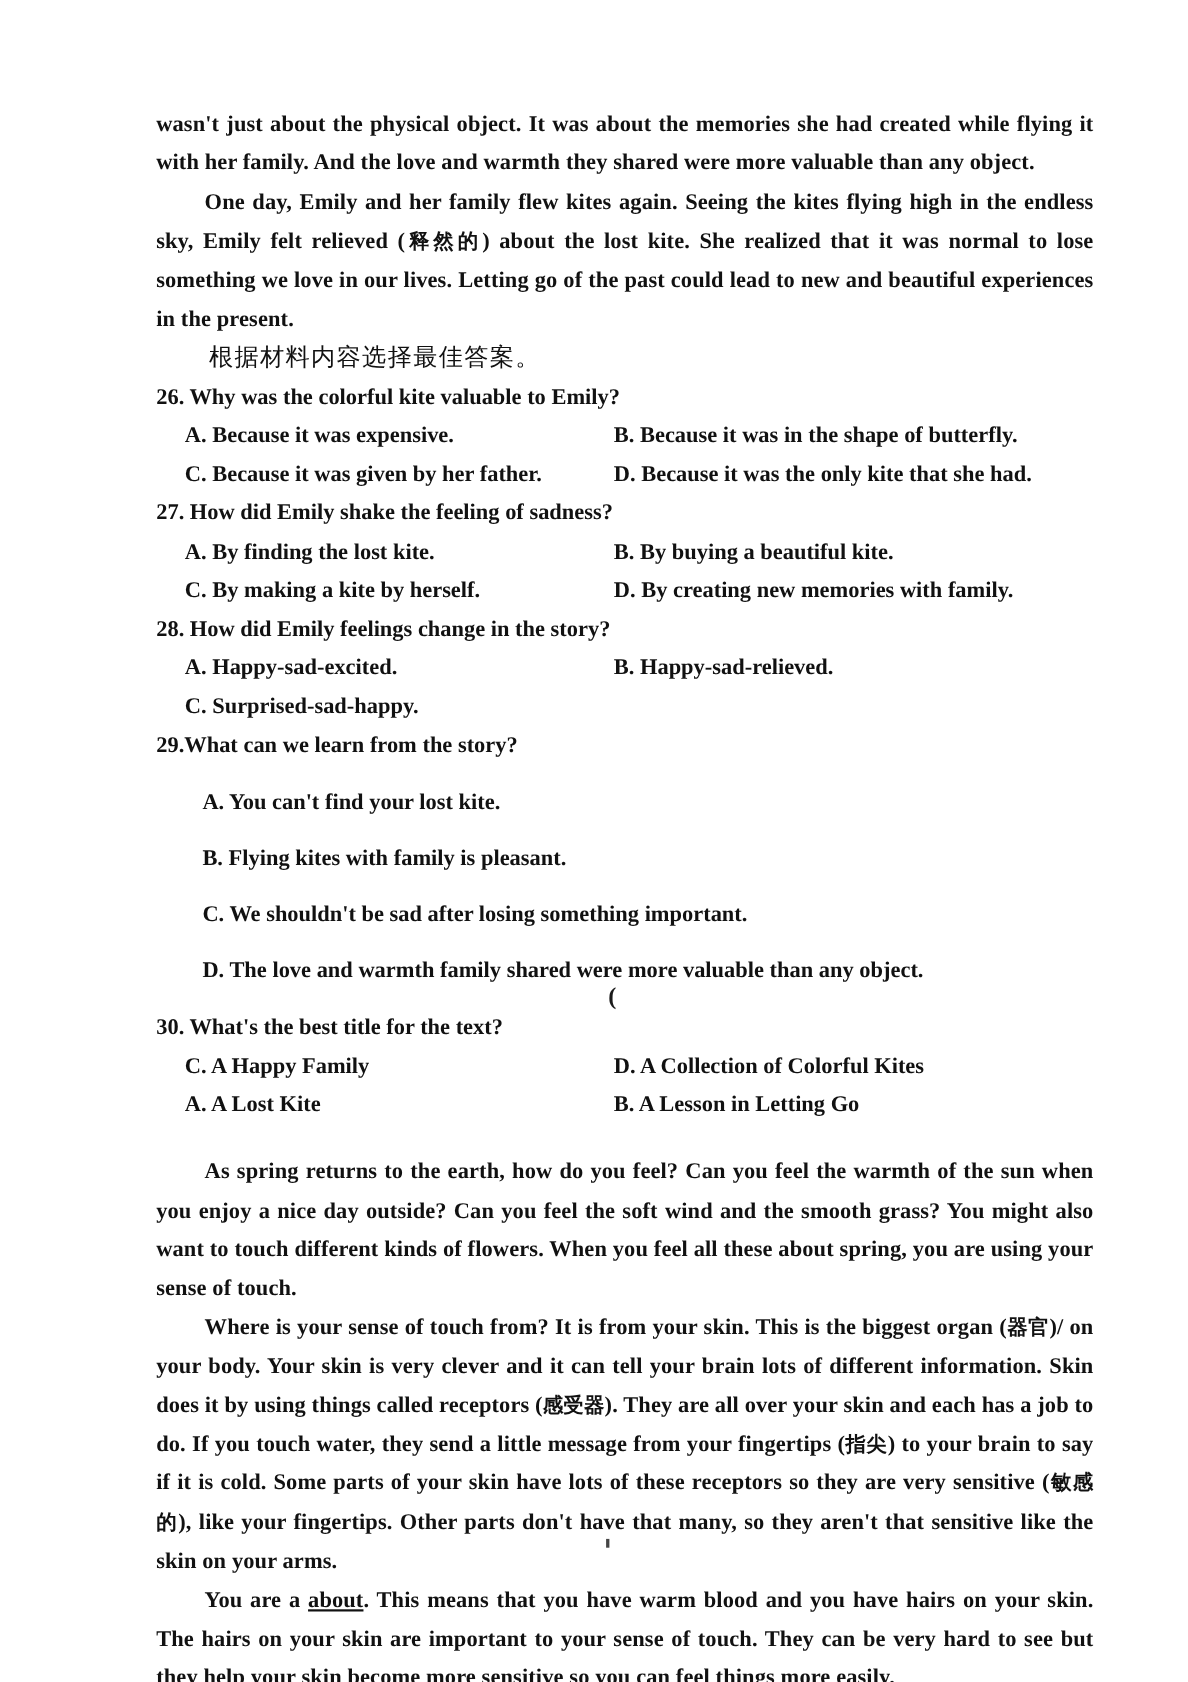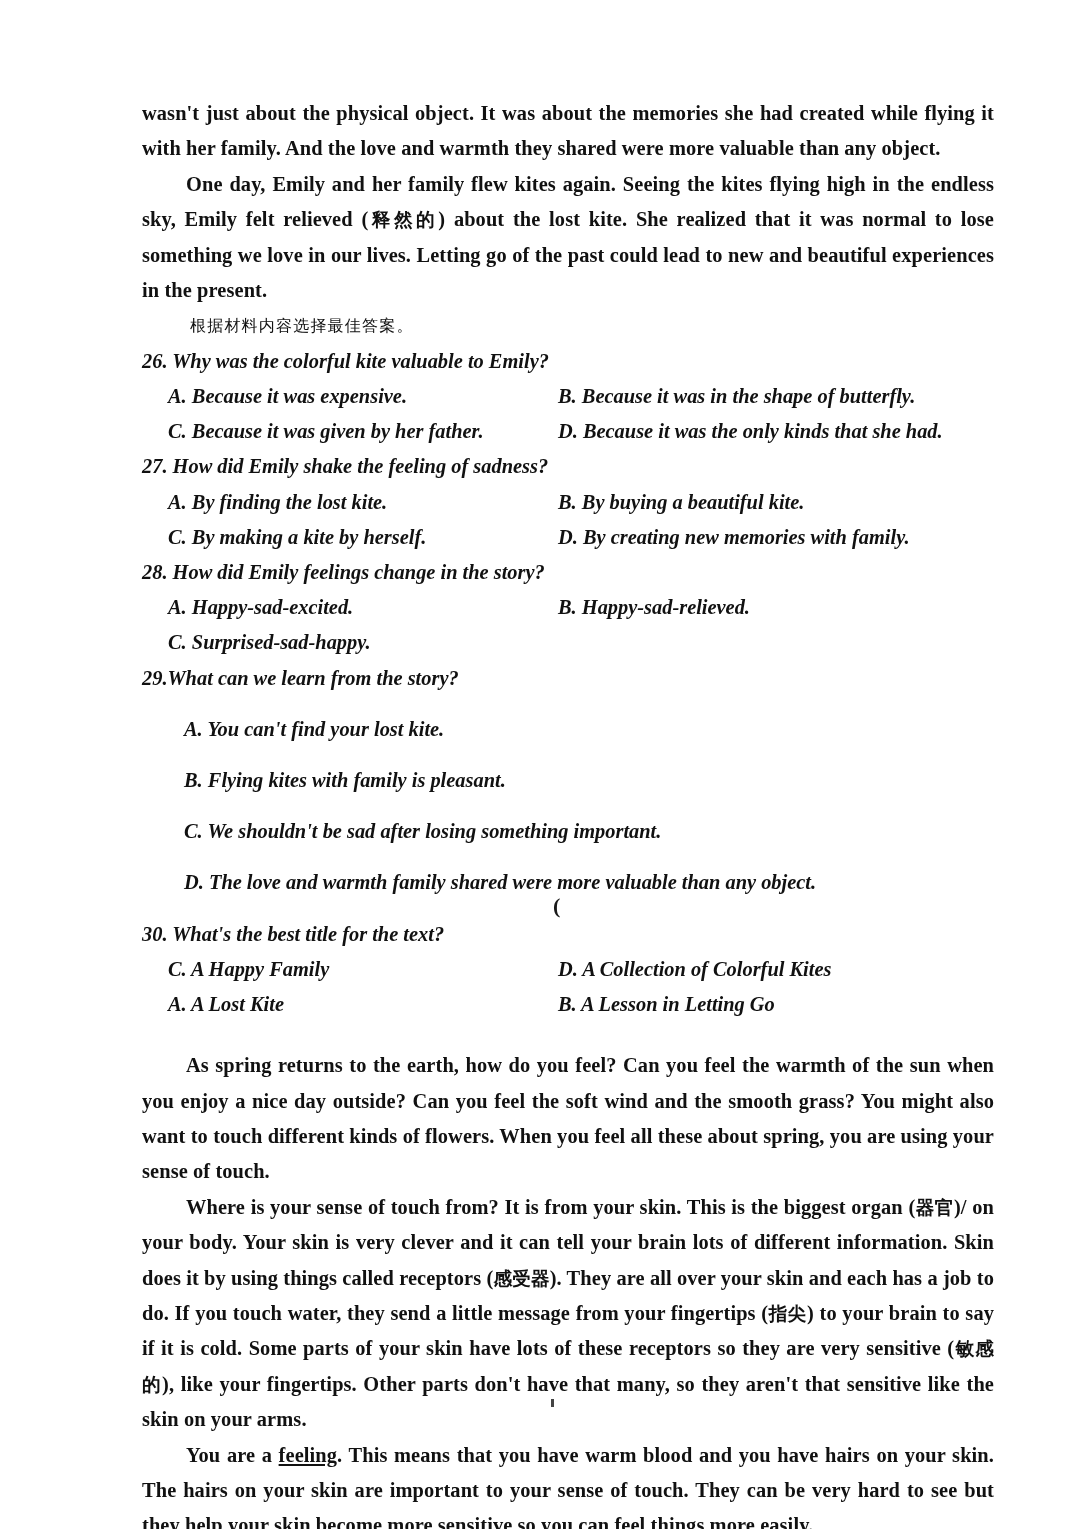--- a/index.html
+++ b/index.html
@@ -44,29 +44,29 @@
   .cn {
     font-family: "DejaVu Sans", "Liberation Sans", sans-serif;
     font-weight: 700;
     font-size: 18.6px;
   }
   .ul { text-decoration: underline; }
 
   
   .cn-instruction {
     font-family: "DejaVu Sans", "Liberation Sans", sans-serif;
-    font-size: 16px;
+    font-size: 22px;
     line-height: 35.4px;
     text-indent: 48px;
     letter-spacing: 1.2px;
     margin: 0;
   }
 
   
-  .q-block { margin: 0; font-style: italic; }
+  .q-block { margin: 0; }
   .q-stem {
     font-size: 20.4px;
     line-height: 35.2px;
     font-weight: 600;
     margin: 0;
     white-space: pre;
   }
   .opt-row {
     position: relative;
     height: 35.2px;
@@ -123,21 +123,21 @@
     <p class="cn-instruction">根据材料内容选择最佳答案。</p>
 
     <div class="q-block">
       <p class="q-stem">26. Why was the colorful kite valuable to Emily?</p>
       <div class="opt-row">
         <span class="opt colA">A. Because it was expensive.</span>
         <span class="opt colB">B. Because it was in the shape of butterfly.</span>
       </div>
       <div class="opt-row">
         <span class="opt colA">C. Because it was given by her father.</span>
-        <span class="opt colB">D. Because it was the only kinds that she had.</span>
+        <span class="opt colB">D. Because it was the only kite that she had.</span>
       </div>
     </div>
 
     <div class="q-block">
       <p class="q-stem">27. How did Emily shake the feeling of sadness?</p>
       <div class="opt-row">
         <span class="opt colA">A. By finding the lost kite.</span>
         <span class="opt colB">B. By buying a beautiful kite.</span>
       </div>
       <div class="opt-row">
@@ -176,21 +176,21 @@
         <span class="opt colB">B. A Lesson in Letting Go</span>
       </div>
     </div>
 
     <div class="spacer-lg"></div>
 
     <p class="para indent">As spring returns to the earth, how do you feel? Can you feel the warmth of the sun when you enjoy a nice day outside? Can you feel the soft wind and the smooth grass? You might also want to touch different kinds of flowers. When you feel all these about spring, you are using your sense of touch.</p>
 
     <p class="para indent"><span>Where is your sense of touch from? It is from your skin. This is the biggest organ (</span><span class="cn">器官</span><span>)/ on your body. Your skin is very clever and it can tell your brain lots of different information. Skin does it by using things called receptors (</span><span class="cn">感受器</span><span>). They are all over your skin and each has a job to do. If you touch water, they send a little message from your fingertips (</span><span class="cn">指尖</span><span>) to your brain to say if it is cold. Some parts of your skin have lots of these receptors so they are very sensitive (</span><span class="cn">敏感的</span><span>), like your fingertips. Other parts don't have that many, so they aren't that sensitive like the skin on your arms.</span></p>
 
-    <p class="para indent"><span>You are a </span><span class="ul">feeling</span><span>. This means that you have warm blood and you have hairs on your skin. The hairs on your skin are important to your sense of touch. They can be very hard to see but they help your skin become more sensitive so you can feel things more easily.</span></p>
+    <p class="para indent"><span>You are a </span><span class="ul">about</span><span>. This means that you have warm blood and you have hairs on your skin. The hairs on your skin are important to your sense of touch. They can be very hard to see but they help your skin become more sensitive so you can feel things more easily.</span></p>
 
     <p class="para indent last-left">We use our sense of touch all the time without knowing. When people lose another sense,</p>
 
   </div>
 
   <span class="artifact">(</span>
   <span class="artifact-dot"></span>
 
 </div>
 

